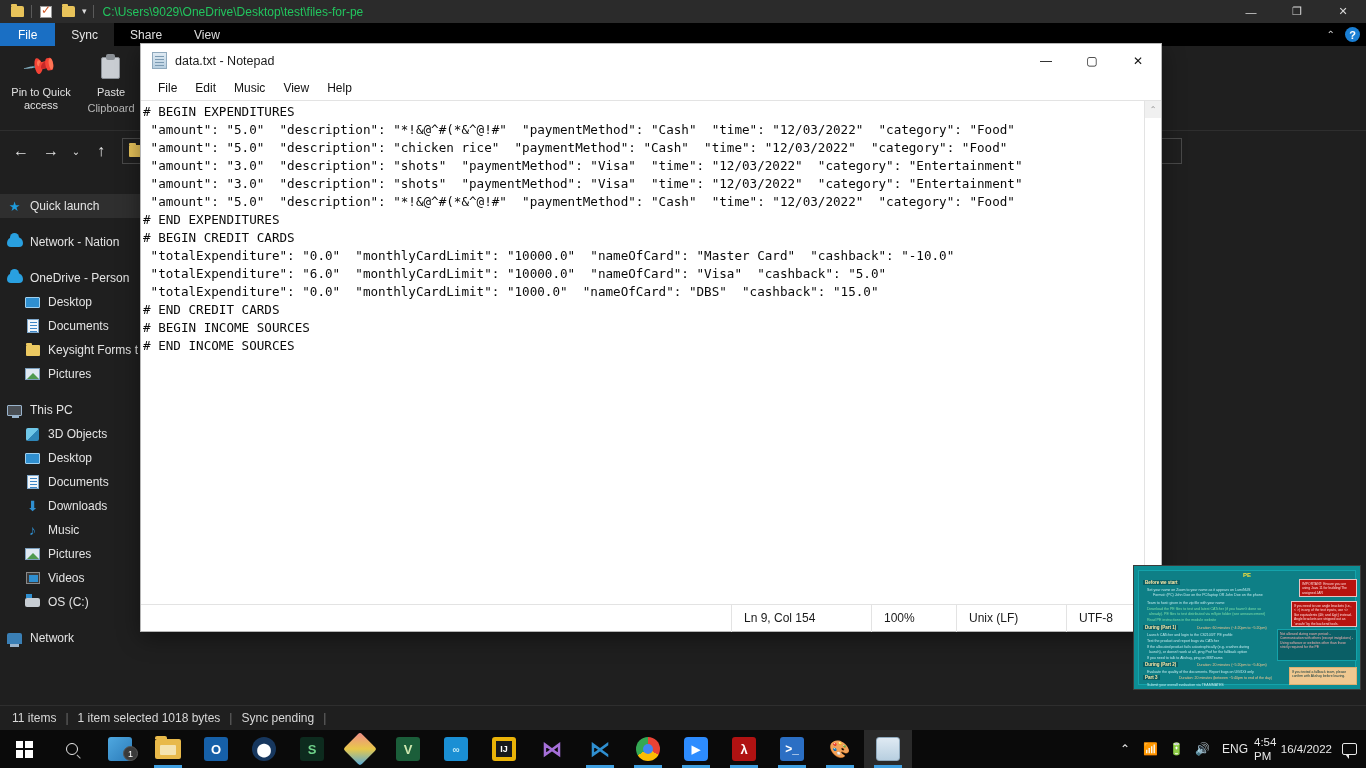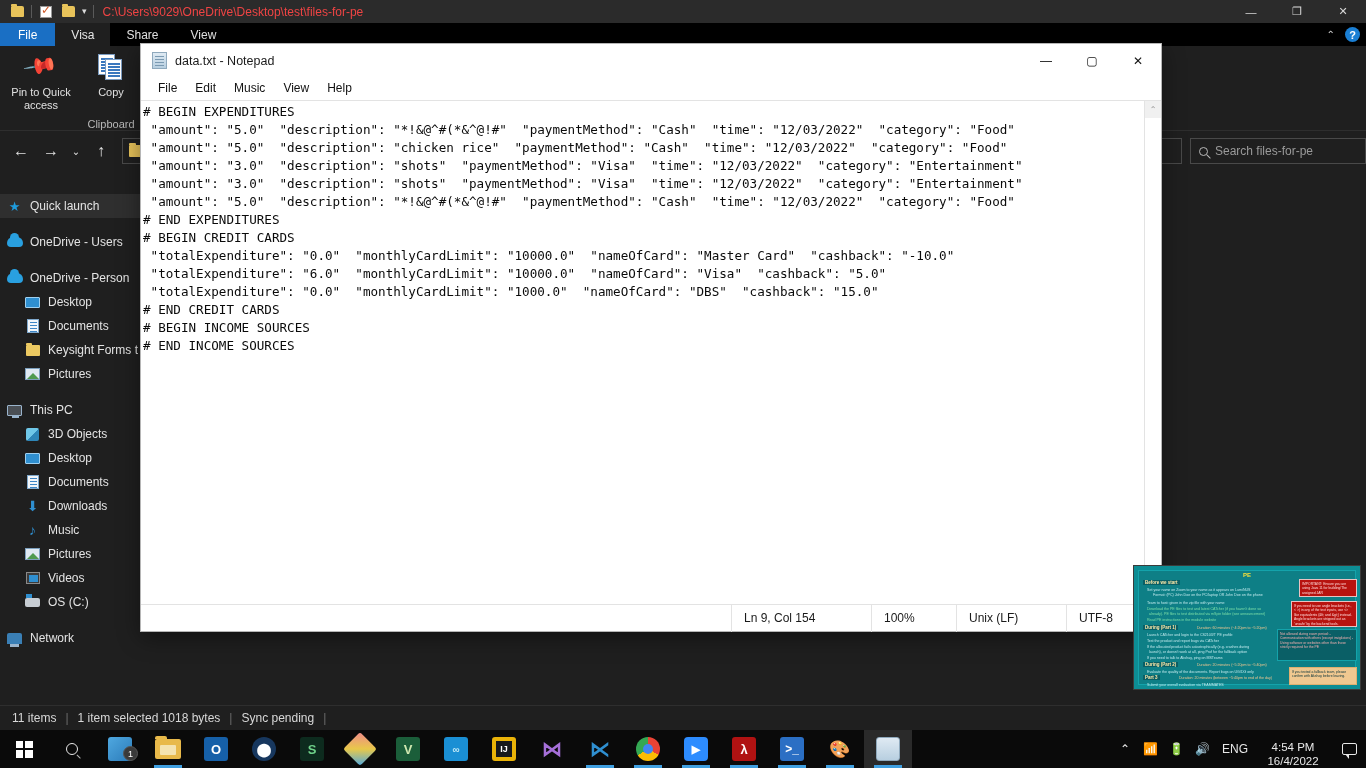--- a/index.html
+++ b/index.html
@@ -32,21 +32,21 @@
   }
   .check-glyph {
     width: 12px; height: 12px; background: #fff; border: 1px solid #999; position: relative;
   }
   .check-glyph:after {
     content: "✓"; position: absolute; left: 0px; top: -4px; font-size: 12px; color: #d05a2a; line-height: 14px;
   }
   .sep-bar { width: 1px; height: 13px; background: #5a5a5a; margin: 0 3px; }
   .chev-dn { color: #dcdcdc; font-size: 9px; line-height: 23px; padding: 0 3px; }
   .ex-path {
-    color: #ef4444; font-size: 12px; padding-left: 6px; white-space: nowrap;
+    color: #22c55e; font-size: 12px; padding-left: 6px; white-space: nowrap;
   }
   .ex-wincontrols {
     position: absolute; right: 0; top: 0; height: 23px; display: flex;
   }
   .ex-wc { width: 46px; height: 23px; display: flex; align-items: center; justify-content: center;
     color: #d8d8d8; font-size: 11px; }
 
   
   .ex-tabs {
     position: absolute; left: 0; top: 23px; width: 1366px; height: 23px;
@@ -72,21 +72,21 @@
     background: #1f1f1f; border-bottom: 1px solid #2e2e2e;
   }
   .rb-group { position: absolute; left: 0; top: 0; height: 85px; display: flex; }
   .rb-item {
     width: 70px; height: 70px; display: flex; flex-direction: column; align-items: center;
     justify-content: flex-start; padding-top: 6px; color: #e0e0e0; font-size: 11px; text-align: center;
   }
   .rb-icon { height: 30px; display:flex; align-items:center; justify-content:center; margin-bottom: 4px; }
   .rb-label { line-height: 13px; }
   .rb-group-name {
-    position: absolute; top: 72px; color: #b8b8b8; font-size: 11px; width: 210px; text-align: center;
+    position: absolute; top: 56px; color: #b8b8b8; font-size: 11px; width: 210px; text-align: center;
   }
   .pin-icon { font-size: 22px; color: #8a8a8a; transform: rotate(35deg); }
   .copy-icon { position: relative; width: 26px; height: 26px; }
   .doc-sheet {
     position: absolute; width: 17px; height: 21px; background: #fff; border: 1px solid #7a9bc0;
   }
   .doc-sheet i {
     position:absolute; left: 2px; top: 3px; width: 12px; height: 1.5px; background: #3a78bf;
     box-shadow: 0 3px 0 #3a78bf, 0 6px 0 #3a78bf, 0 9px 0 #3a78bf, 0 12px 0 #3a78bf;
   }
@@ -243,21 +243,21 @@
     border: 1px solid #555;
   }
   .icon-sq { width: 24px; height: 24px; border-radius: 3px; display:flex; align-items:center; justify-content:center;
     font-size: 13px; font-weight: bold; color:#fff; }
   .tray {
     position: absolute; right: 0; top: 0; height: 38px; display: flex; align-items: center; gap: 0;
     color: #e8e8e8; font-size: 11px;
   }
   .tray-ico { width: 26px; height: 38px; display:flex; align-items:center; justify-content:center; font-size: 12px; }
   .tray-lang { width: 38px; height: 38px; display:flex; align-items:center; justify-content:center; font-size:12px; }
-  .tray-clock { width: 78px; height: 38px; display:flex; flex-direction:column; align-items:center; justify-content:flex-end; font-size:11.5px; line-height:14px; }
+  .tray-clock { width: 78px; height: 38px; display:flex; flex-direction:row; align-items:center; justify-content:flex-end; font-size:11.5px; line-height:14px; }
   .tray-notify { width: 34px; height:38px; display:flex; align-items:center; justify-content:center; }
   .bubble { width: 15px; height: 12px; border: 1.4px solid #e8e8e8; border-radius: 2px; position: relative; }
   .bubble:after { content:""; position:absolute; left:2px; bottom:-5px; width:0;height:0;
     border-left:4px solid transparent; border-top:5px solid #e8e8e8; }
 </style>
 </head>
 <body>
 
 <div id="explorer">
 
@@ -279,49 +279,36 @@
     <div class="ex-path">C:\Users\9029\OneDrive\Desktop\test\files-for-pe</div>
     <div class="ex-wincontrols">
       <div class="ex-wc">—</div>
       <div class="ex-wc">❐</div>
       <div class="ex-wc close">✕</div>
     </div>
   </div>
 
   <div class="ex-tabs">
     <div class="ex-tab file">File</div>
-    <div class="ex-tab active">Visa</div>
+    <div class="ex-tab active">Sync</div>
     <div class="ex-tab">Share</div>
     <div class="ex-tab">View</div>
   </div>
   <div class="ribbon-right">
     <div class="ribbon-caret">⌃</div>
     <div class="help-circle">?</div>
   </div>
 
   <div class="ex-ribbon">
     <div class="rb-group" style="left:6px;">
       <div class="rb-item">
         <div class="rb-icon">
             <span class="pin-icon">📌</span>
           </div>
         <div class="rb-label">Pin to Quick access</div>
-      </div>
-      <div class="rb-item">
-        <div class="rb-icon">
-          <span class="copy-icon">
-            <span class="doc-sheet" style="left:0;top:0;">
-                <i></i>
-              </span>
-            <span class="doc-sheet" style="left:7px;top:5px;">
-                <i></i>
-              </span>
-          </span>
-        </div>
-        <div class="rb-label">Copy</div>
       </div>
       <div class="rb-item">
         <div class="rb-icon">
           <span class="clip-icon">
               <span class="clip-body"></span>
               <span class="clip-top"></span>
             </span>
         </div>
         <div class="rb-label">Paste</div>
       </div>
@@ -331,36 +318,32 @@
 
   <div class="ex-addrrow">
     <div class="nav-btn">←</div>
     <div class="nav-btn">→</div>
     <div class="nav-btn sm">⌄</div>
     <div class="nav-btn">↑</div>
     <div class="addr-box">
       <span class="addr-folder"></span>
       <span class="addr-sep">›</span>
     </div>
-    <div class="search-box">
-      <span class="mag"></span>
-      <span>Search files-for-pe</span>
-    </div>
   </div>
 
   <div class="ex-sidebar">
     <div class="sb-item sel">
       <span class="sb-ico ico-star">★</span>
       <span>Quick launch</span>
     </div>
     <div class="sb-item gap">
       <span class="sb-ico">
           <i class="ico-cloud"></i>
         </span>
-      <span>OneDrive - Users</span>
+      <span>Network - Nation</span>
     </div>
     <div class="sb-item gap">
       <span class="sb-ico">
           <i class="ico-cloud"></i>
         </span>
       <span>OneDrive - Person</span>
     </div>
     <div class="sb-item indent">
       <span class="sb-ico">
           <i class="ico-monitor"></i>

